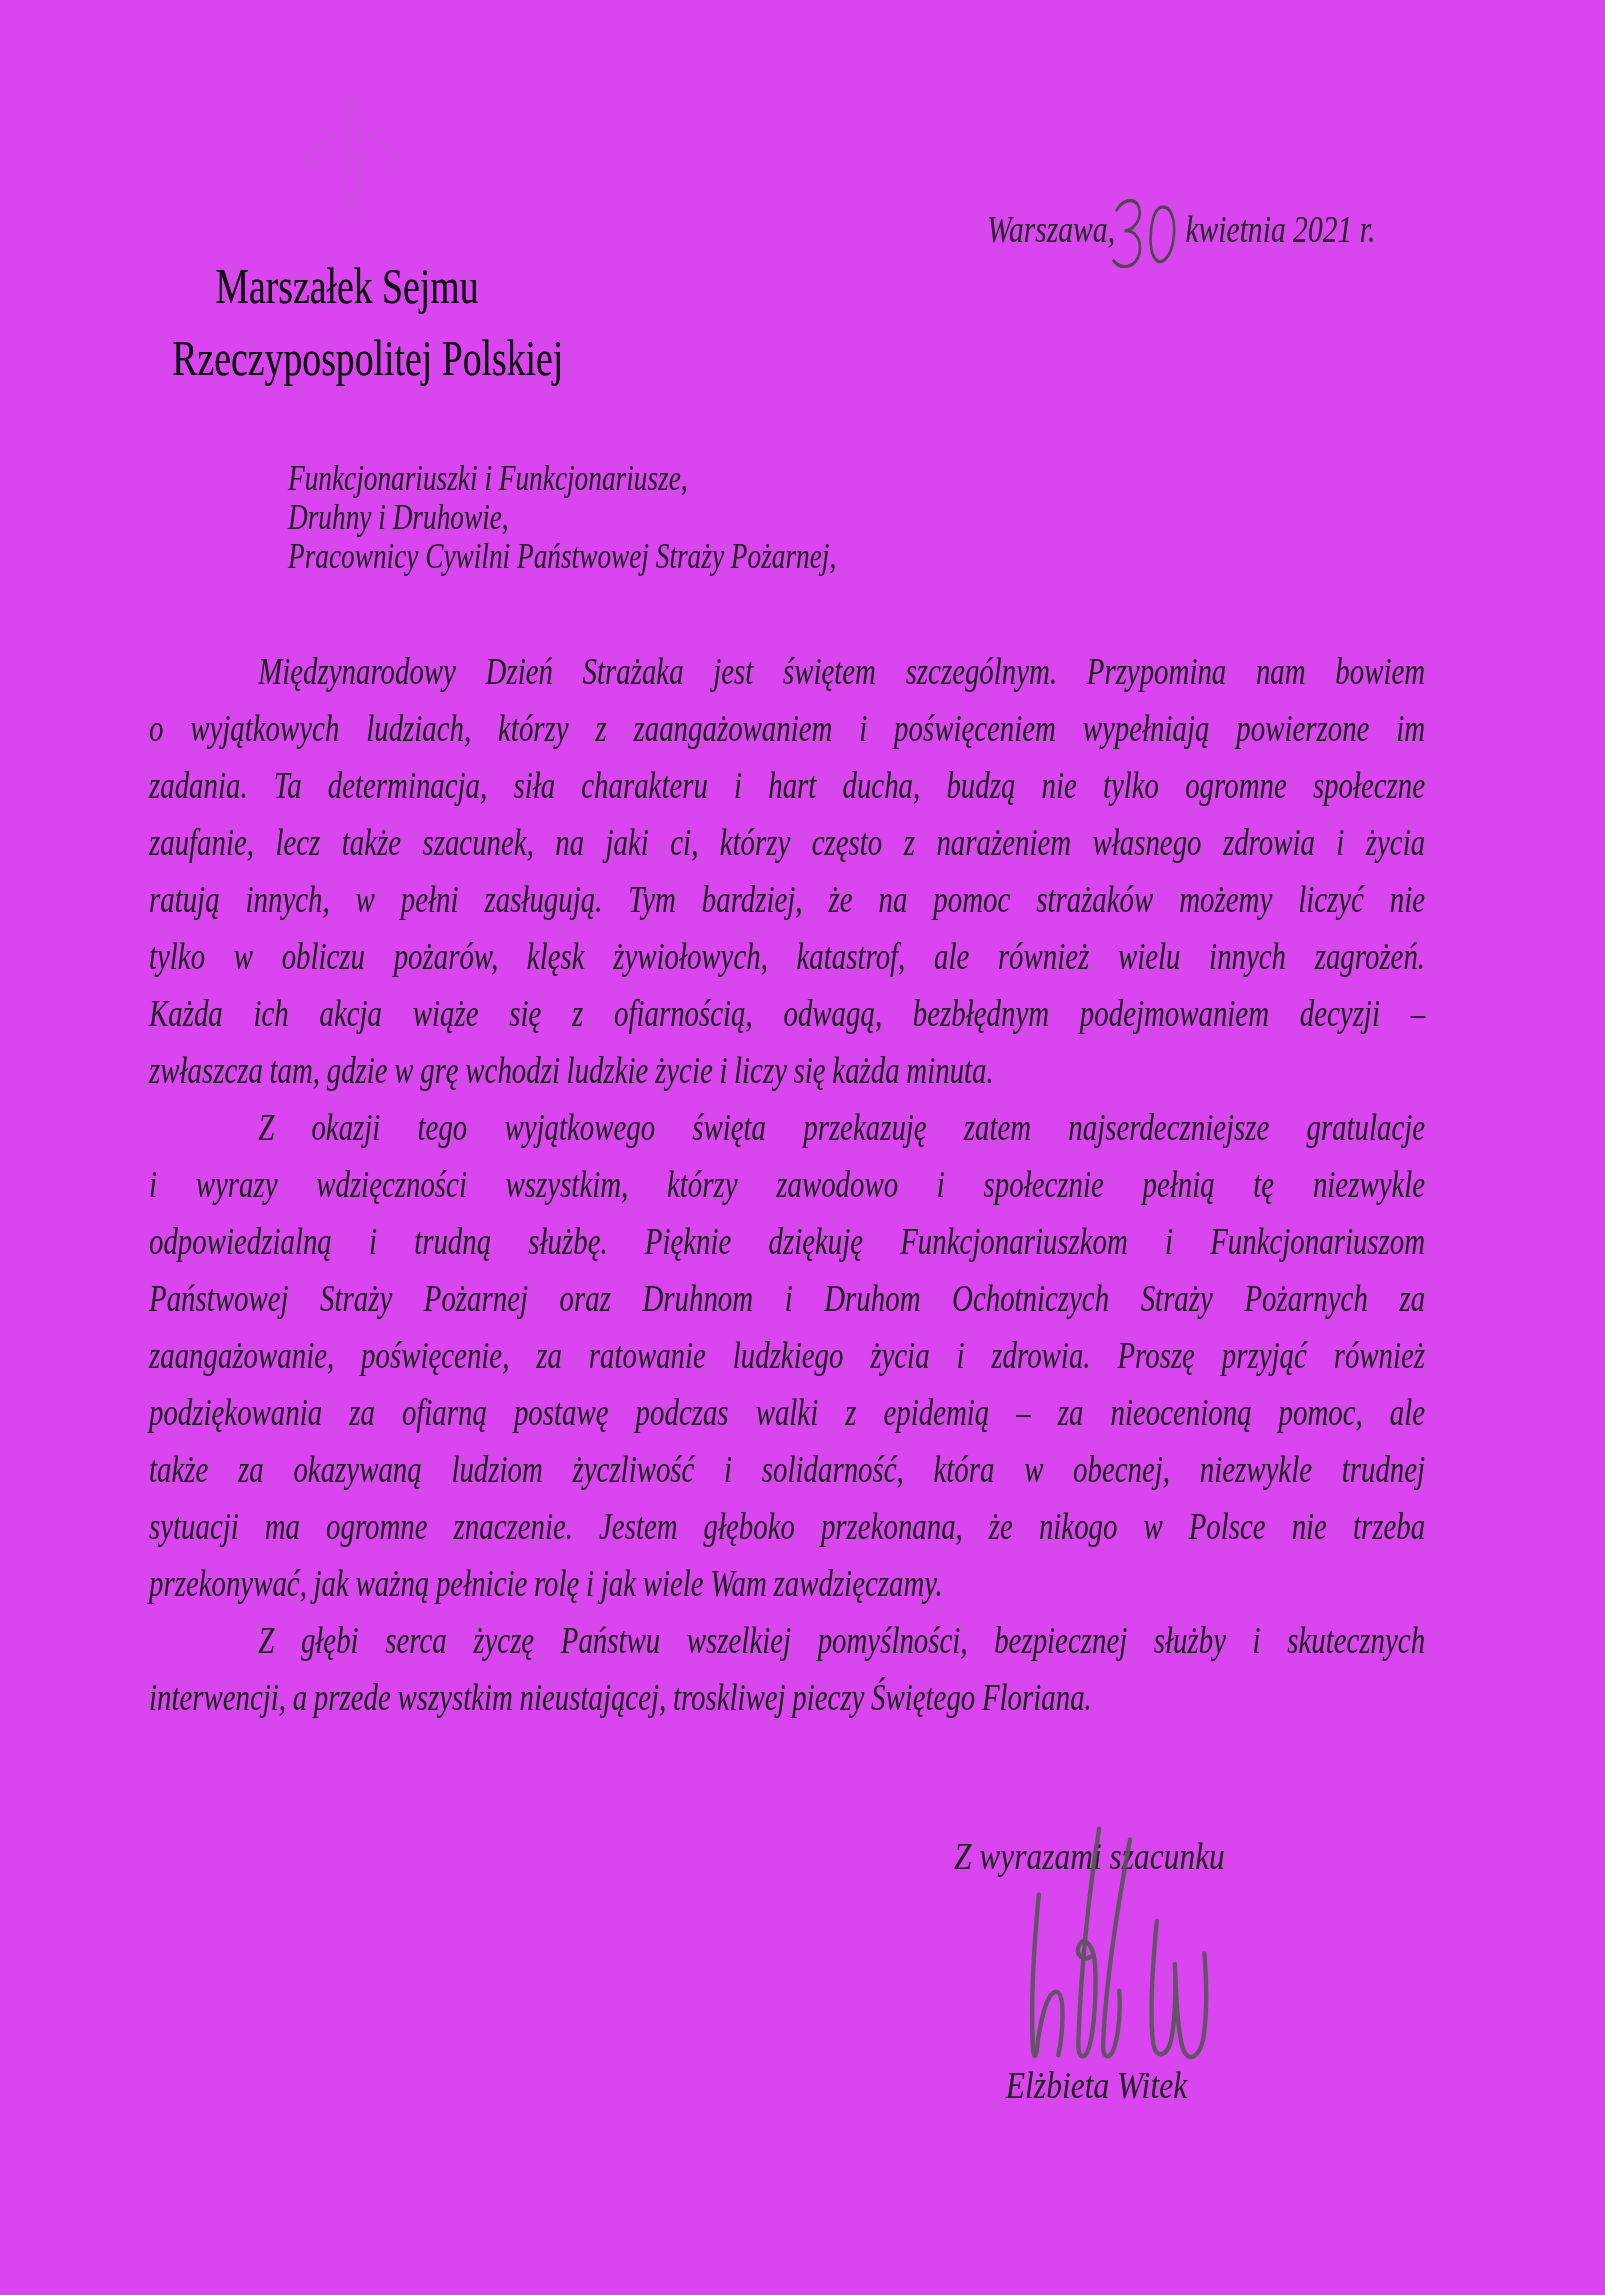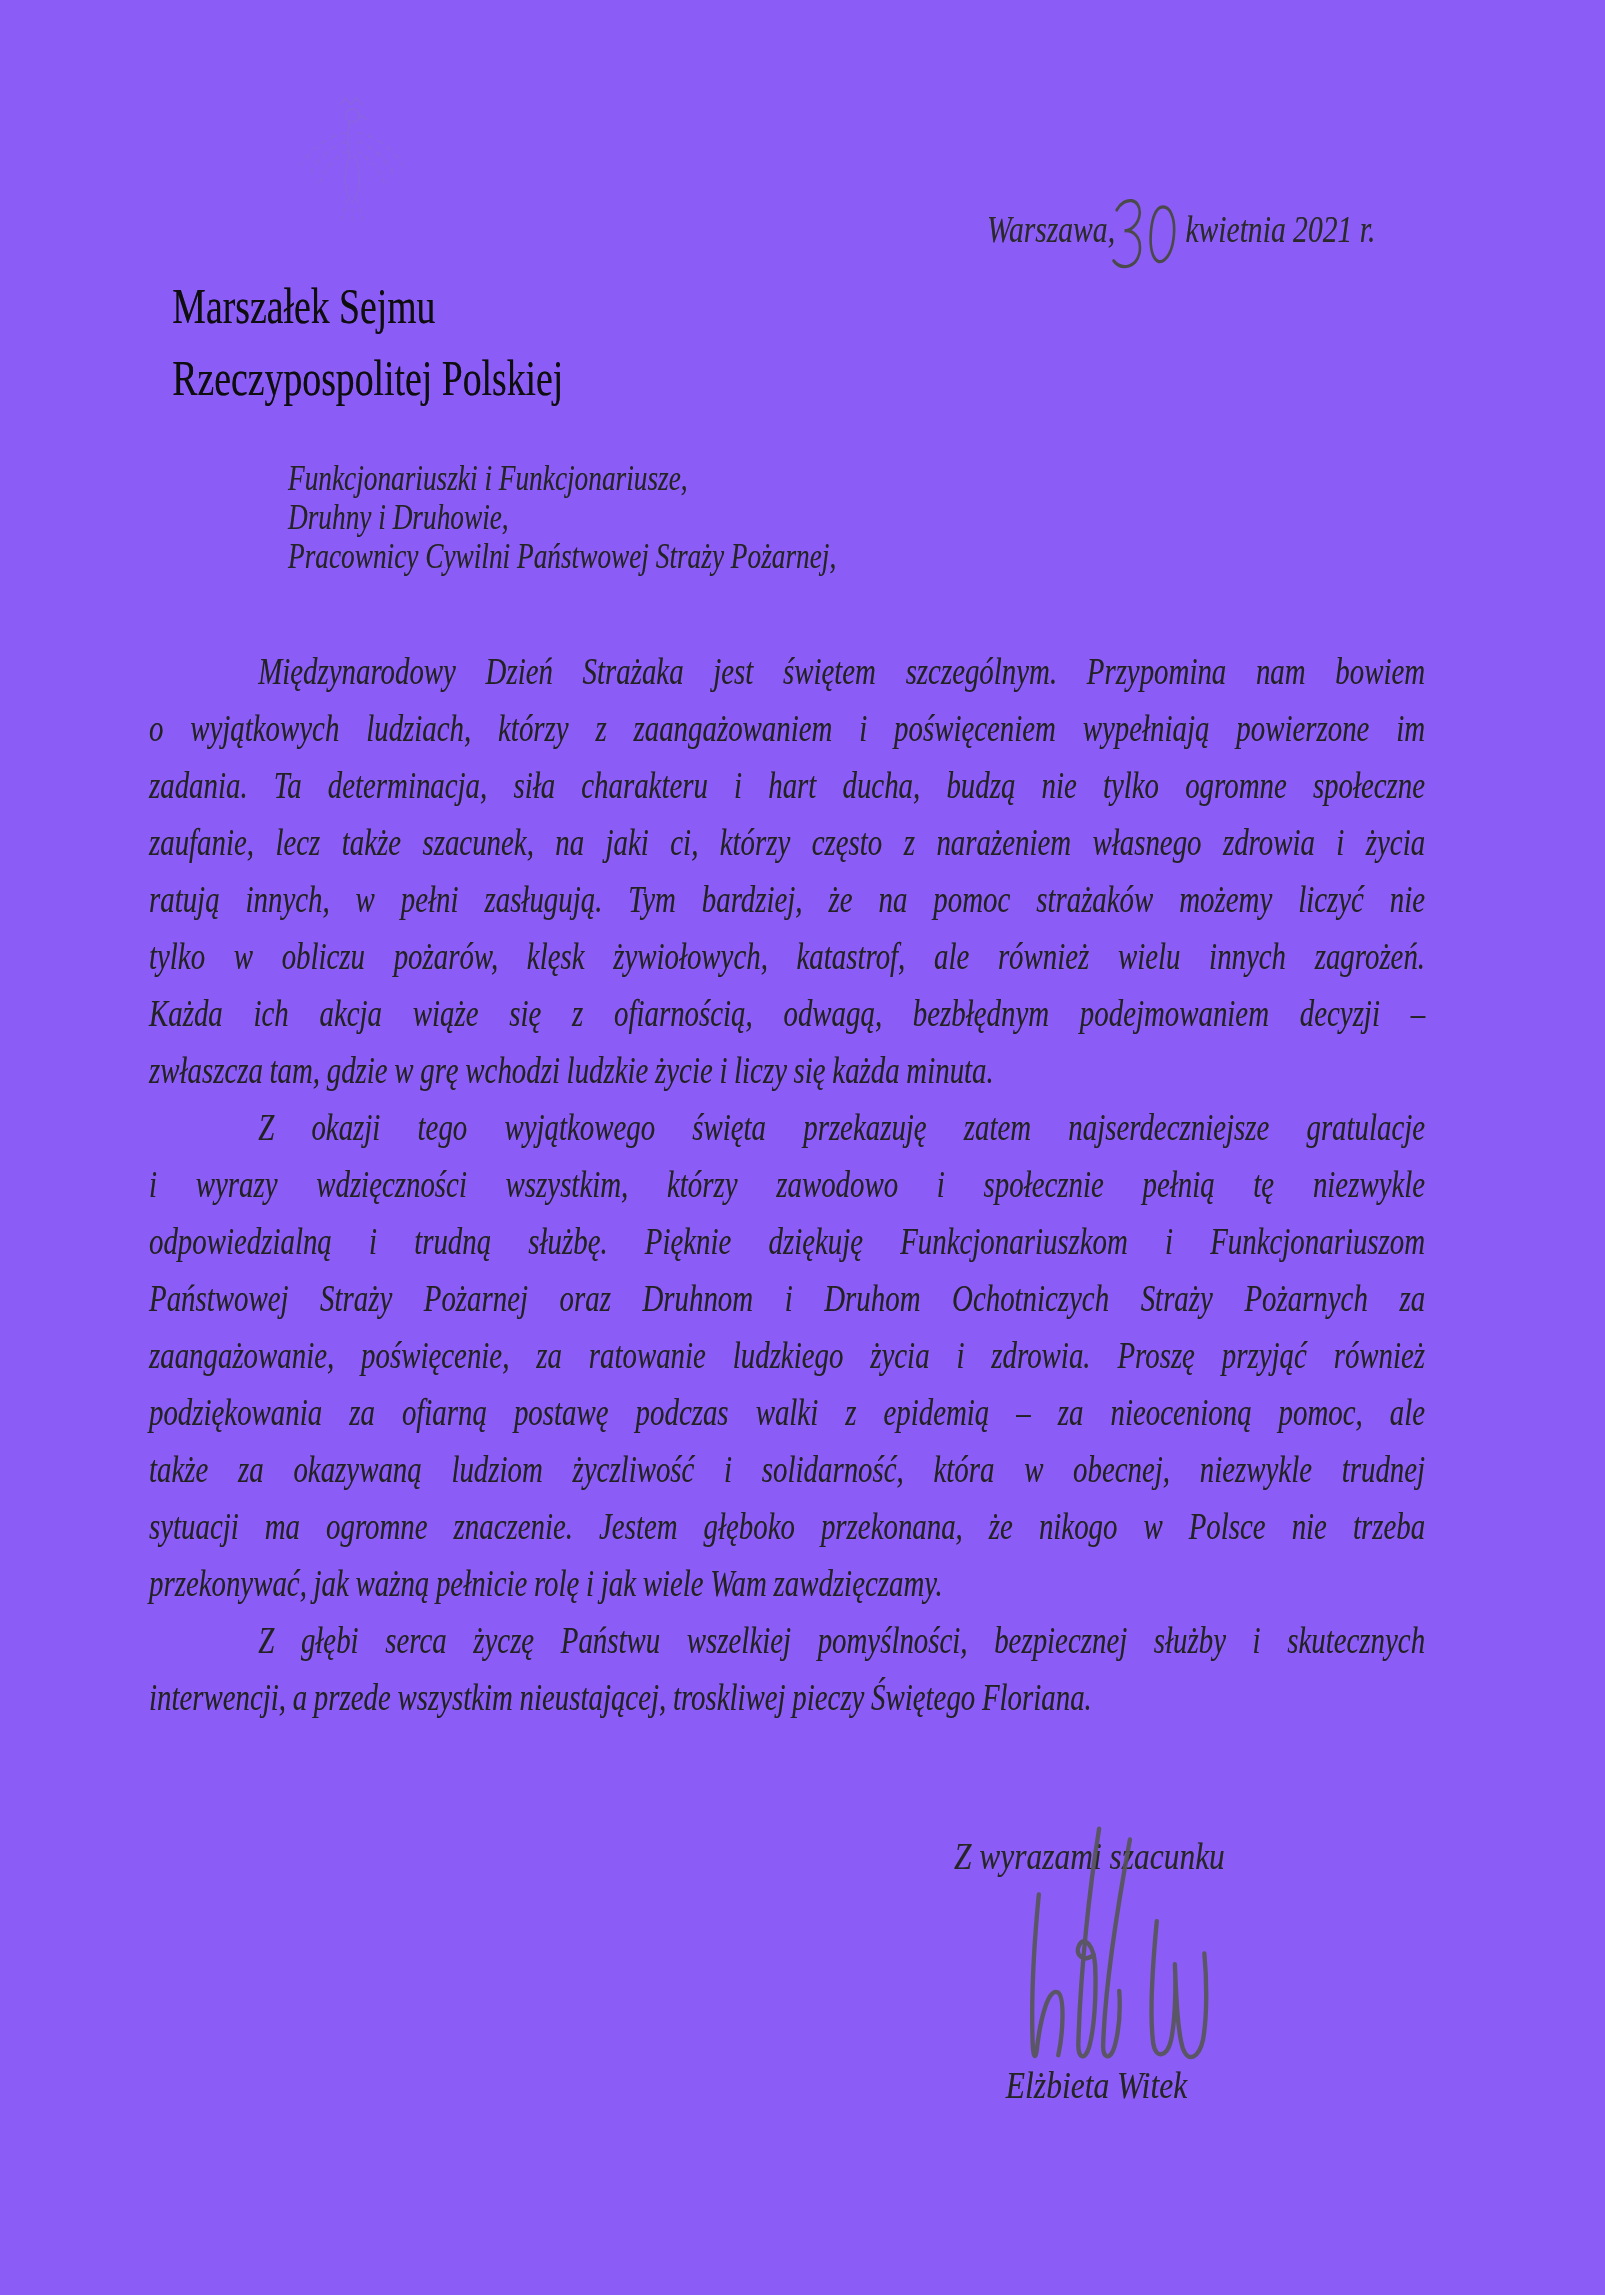--- a/index.html
+++ b/index.html
@@ -1,36 +1,35 @@
 <!DOCTYPE html>
 <html lang="pl" style="font-size:10.4px"><head>
 <meta charset="utf-8">
 <style>
   html,body { margin:0; padding:0; background:#e8e8e8; }
   .page {
     position:relative;
     width:1605px; height:2295px;
     margin:0 auto;
-    background:#8b5cf6;
+    background:#d946ef;
     overflow:hidden;
     font-family:"Liberation Serif", serif;
     color:#1d1d1d;
   }
   
   .eagle {
     position:absolute; left:281px; top:95px;
     width:137px; height:144px;
     opacity:0.16;
   }
   
   .letterhead {
     position:absolute; left:111px; top:260px; width:472px;
-    text-align:left;
+    text-align:center;
     color:#0e0e0e;
-    margin-top:20px;
   }
   .lh-line {
     font-size:51px; line-height:52px; font-weight:normal;
     transform:scaleX(0.74); transform-origin:50% 50%;
     white-space:nowrap;
     text-shadow:0 0 0.7px rgba(10,10,10,.55);
   }
   .lh-line + .lh-line { margin-top:20px; }
   
   .dateline {

